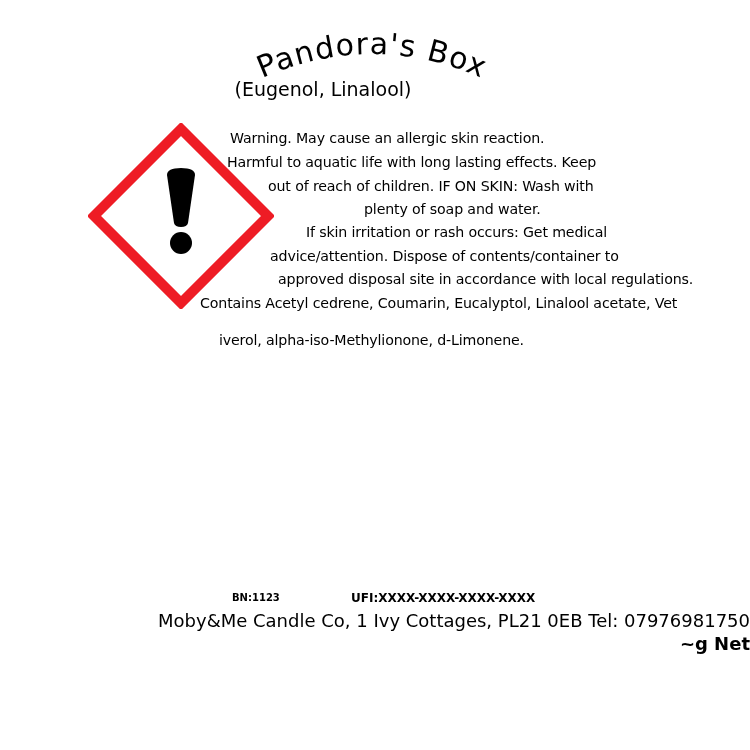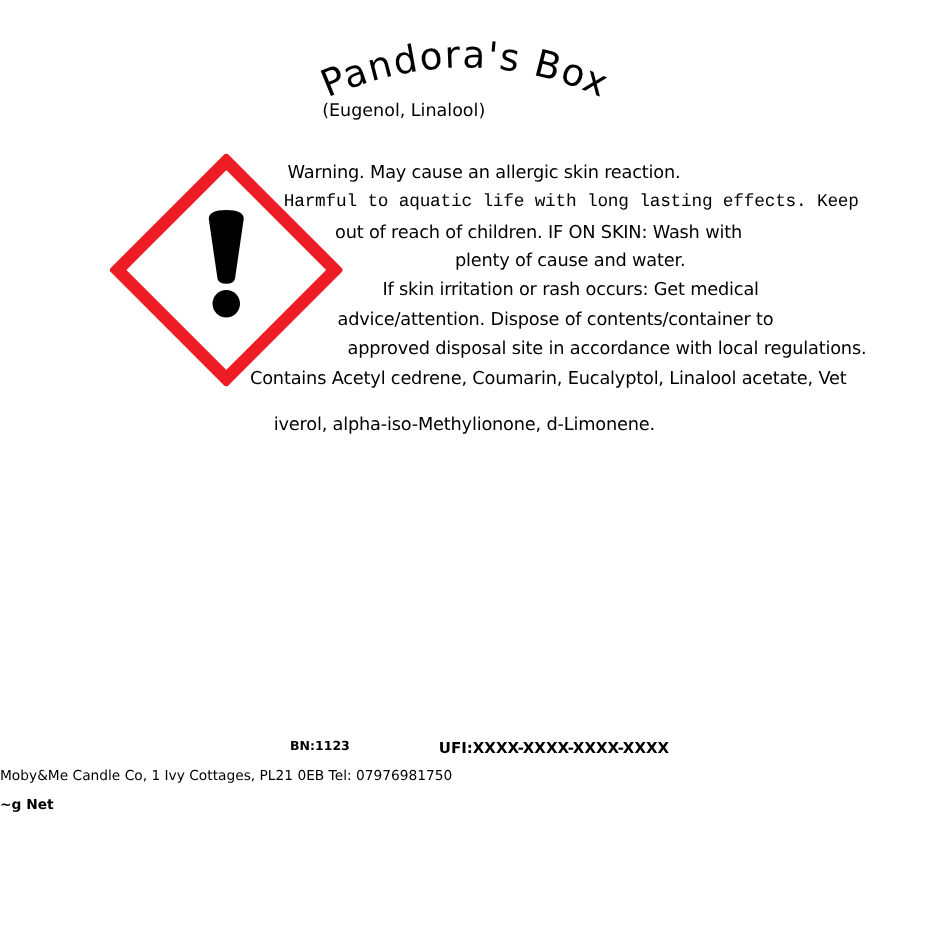--- a/index.html
+++ b/index.html
@@ -1,25 +1,25 @@
 <!DOCTYPE html>
 <html><head>
 <meta charset="utf-8">
 <style>
   html, body { margin: 0; padding: 0; background: #ffffff; }
   body { width: 750px; height: 750px; position: relative; overflow: hidden;
          font-family: "DejaVu Sans", "Liberation Sans", sans-serif; color: #000; }
   .title-svg { position: absolute; left: 0; top: 0; width: 750px; height: 110px; }
   .subtitle { position: absolute; left: 0; width: 646px; top: 79px; text-align: center;
-              font-size: 14px; line-height: 20px; }
+              font-size: 19px; line-height: 20px; }
   .pictogram { position: absolute; left: 88px; top: 123px; width: 186px; height: 186px; }
   .hazard-line { position: absolute; white-space: nowrap; font-size: 14.2px; line-height: 20px;
                  letter-spacing: -0.15px; }
   .hazard-line b { font-weight: normal; }
-  .footer-row { position: absolute; left: 0; width: 750px; text-align: left; font-size: 11px; line-height: 20px; }
+  .footer-row { position: absolute; left: 0; width: 750px; text-align: right; font-size: 18px; line-height: 20px; }
   .bold { font-weight: bold; }
   .bn { position: absolute; top: 588px; left: 232px; font-weight: bold; font-size: 10px; line-height: 20px; }
   .ufi { position: absolute; top: 588px; left: 351px; font-weight: bold; font-size: 12px; line-height: 20px; }
 </style>
 </head>
 <body>
 
 <svg class="title-svg" viewBox="0 0 750 110" xmlns="http://www.w3.org/2000/svg">
   <defs>
     <path id="titleArc" d="M 258 80 Q 372 28 486 80" fill="none"></path>
@@ -34,23 +34,23 @@
 <svg class="pictogram" viewBox="0 0 186 186" xmlns="http://www.w3.org/2000/svg">
   <polygon points="93,6 180,93 93,180 6,93" fill="#ffffff" stroke="#ee1c25" stroke-width="10" stroke-linejoin="miter"></polygon>
   <path d="M 79,52 Q 79,45 93,45 Q 107,45 107,52 L 100,100 Q 99,104 93,104 Q 87,104 86,100 Z" fill="#000"></path>
   <circle cx="93" cy="120" r="11" fill="#000"></circle>
 </svg>
 
 <div class="hazard-line" style="top:128px; left:230px;">
   <b>Warning.</b>
   <span>May cause an allergic skin reaction.</span>
 </div>
-<div class="hazard-line" style="top:152px; left:227px;font-family:Liberation Mono, monospace;">Harmful to aquatic life with long lasting effects. Keep</div>
+<div class="hazard-line" style="top:152px; left:227px;">Harmful to aquatic life with long lasting effects. Keep</div>
 <div class="hazard-line" style="top:176px; left:268px;">out of reach of children. IF ON SKIN: Wash with</div>
-<div class="hazard-line" style="top:199px; left:364px;">plenty of cause and water.</div>
+<div class="hazard-line" style="top:199px; left:364px;">plenty of soap and water.</div>
 <div class="hazard-line" style="top:222px; left:306px;">If skin irritation or rash occurs: Get medical</div>
 <div class="hazard-line" style="top:246px; left:270px;">advice/attention. Dispose of contents/container to</div>
 <div class="hazard-line" style="top:269px; left:235px;margin-left:43px;">approved disposal site in accordance with local regulations.</div>
 <div class="hazard-line" style="top:293px; left:200px;">Contains Acetyl cedrene, Coumarin, Eucalyptol, Linalool acetate, Vet</div>
 <div class="hazard-line" style="top:330px; left:219px;">iverol, alpha-iso-Methylionone, d-Limonene.</div>
 
 <div class="bn">BN:1123</div>
 <div class="ufi">UFI:XXXX-XXXX-XXXX-XXXX</div>
 <div class="footer-row" style="top:611px;">Moby&amp;Me Candle Co, 1 Ivy Cottages, PL21 0EB Tel: 07976981750</div>
 <div class="footer-row bold" style="top:634px;">~g Net</div>

